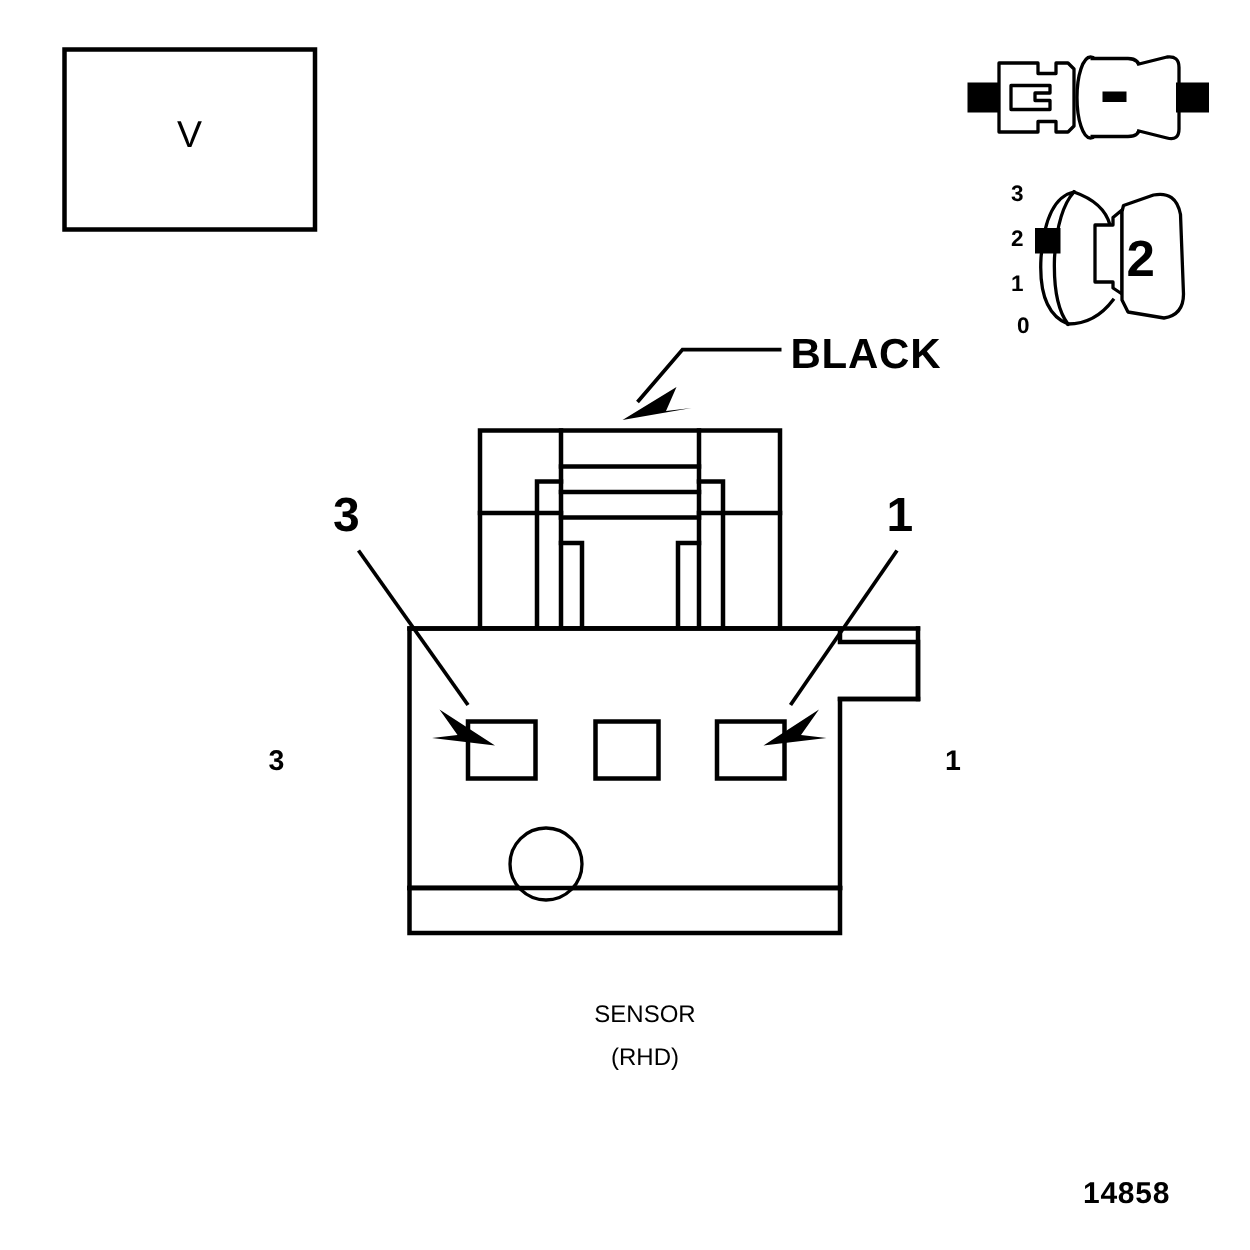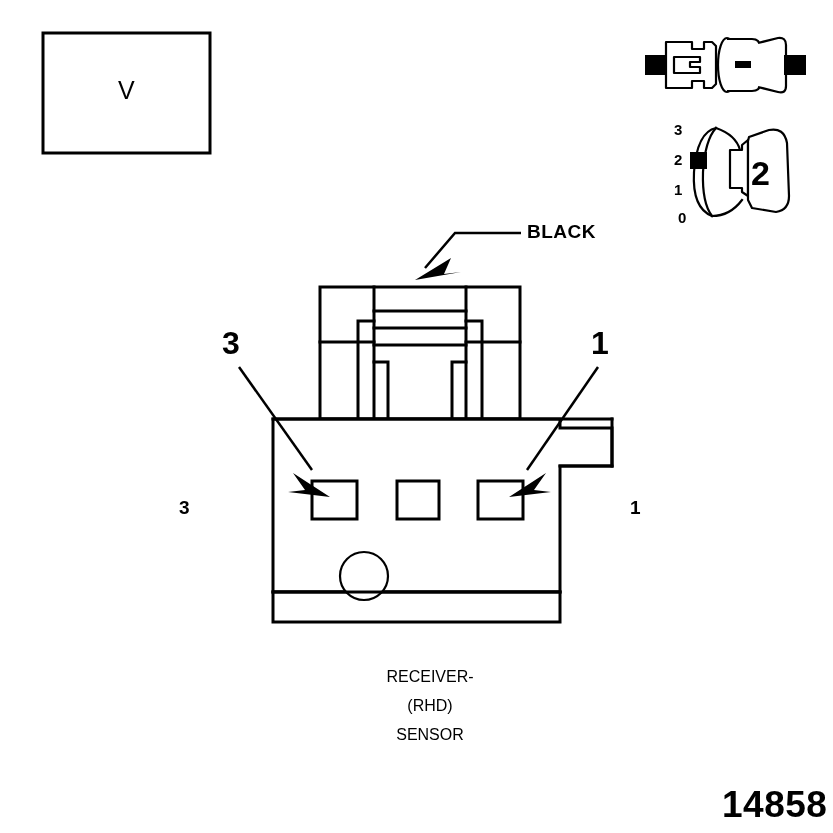--- a/index.html
+++ b/index.html
@@ -66,42 +66,42 @@
     position: absolute;
     white-space: pre;
     color: #000000;
     line-height: 1;
   }
   .txt-v {
     font-size: 25px;
     font-weight: 400;
   }
   .txt-black-label {
-    font-size: 19px;
+    font-size: 28px;
     font-weight: bold;
     letter-spacing: 0.5px;
   }
   .txt-pin-big {
     font-size: 32px;
     font-weight: bold;
   }
   .txt-pin-small {
     font-size: 19px;
     font-weight: bold;
   }
   .txt-cav-idx {
     font-size: 15px;
     font-weight: bold;
   }
   .txt-cav-big {
     font-size: 34px;
     font-weight: bold;
   }
   .txt-partnum {
-    font-size: 37px;
+    font-size: 20px;
     font-weight: bold;
     letter-spacing: 0.5px;
   }
   #caption-block {
     position: absolute;
     left: 280px;
     top: 668px;
     width: 300px;
     text-align: center;
   }
@@ -233,20 +233,19 @@
 
   <div class="txt txt-cav-idx" style="left:674px; top:152px;">2</div>
 
   <div class="txt txt-cav-idx" style="left:674px; top:182px;">1</div>
 
   <div class="txt txt-cav-idx" style="left:678px; top:210px;">0</div>
 
   <div class="txt txt-cav-big" style="left:751px; top:156px;">2</div>
 
   <div id="caption-block">
-    <div>RECEIVER-</div>
+    <div>SENSOR</div>
     <div>(RHD)</div>
-    <div>SENSOR</div>
   </div>
 
   <div class="txt txt-partnum" style="left:722px; top:786px;">14858</div>
 
 </div>
 
 </body></html>

